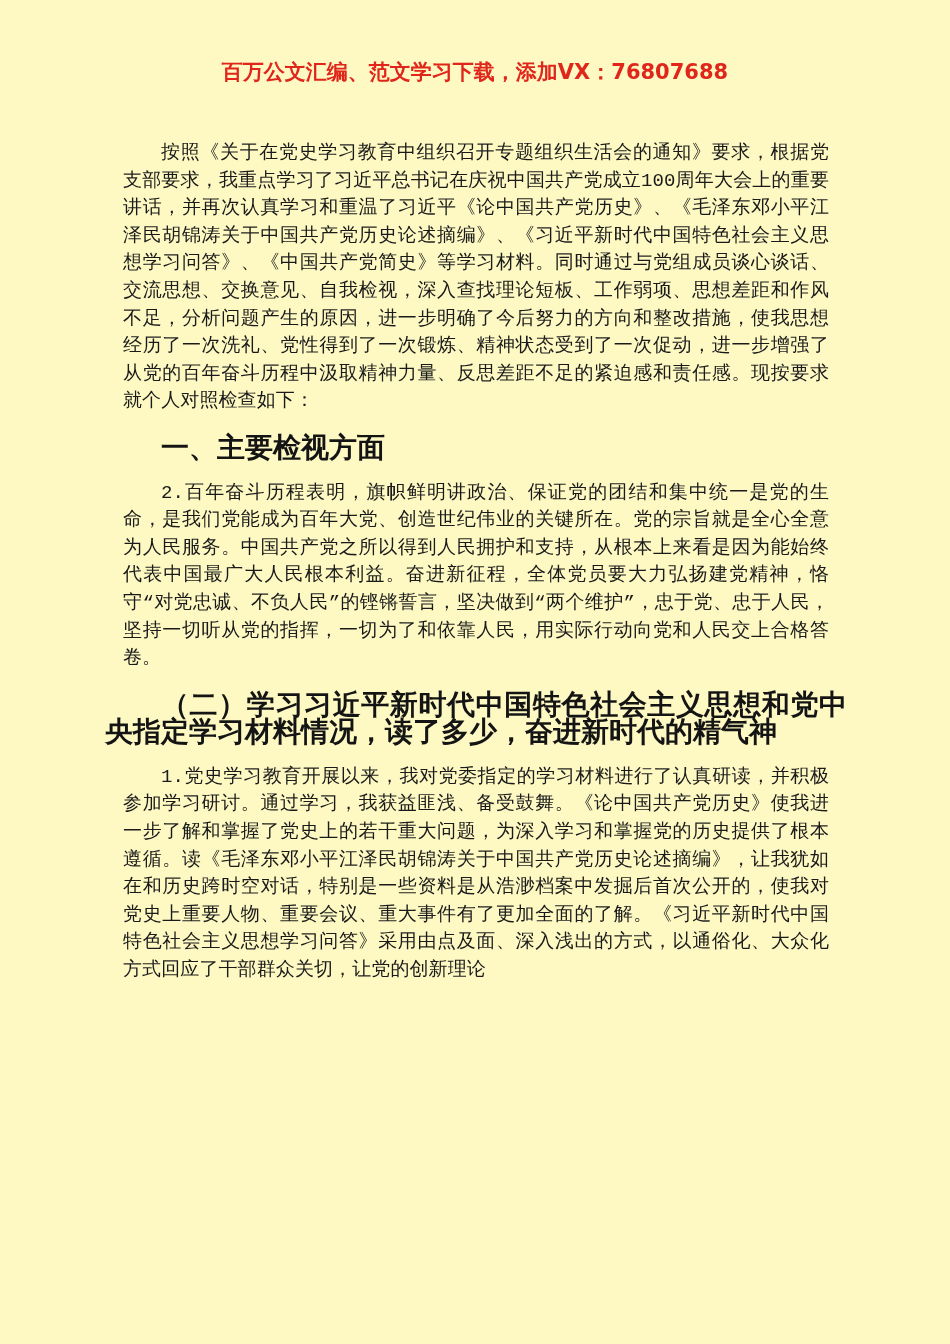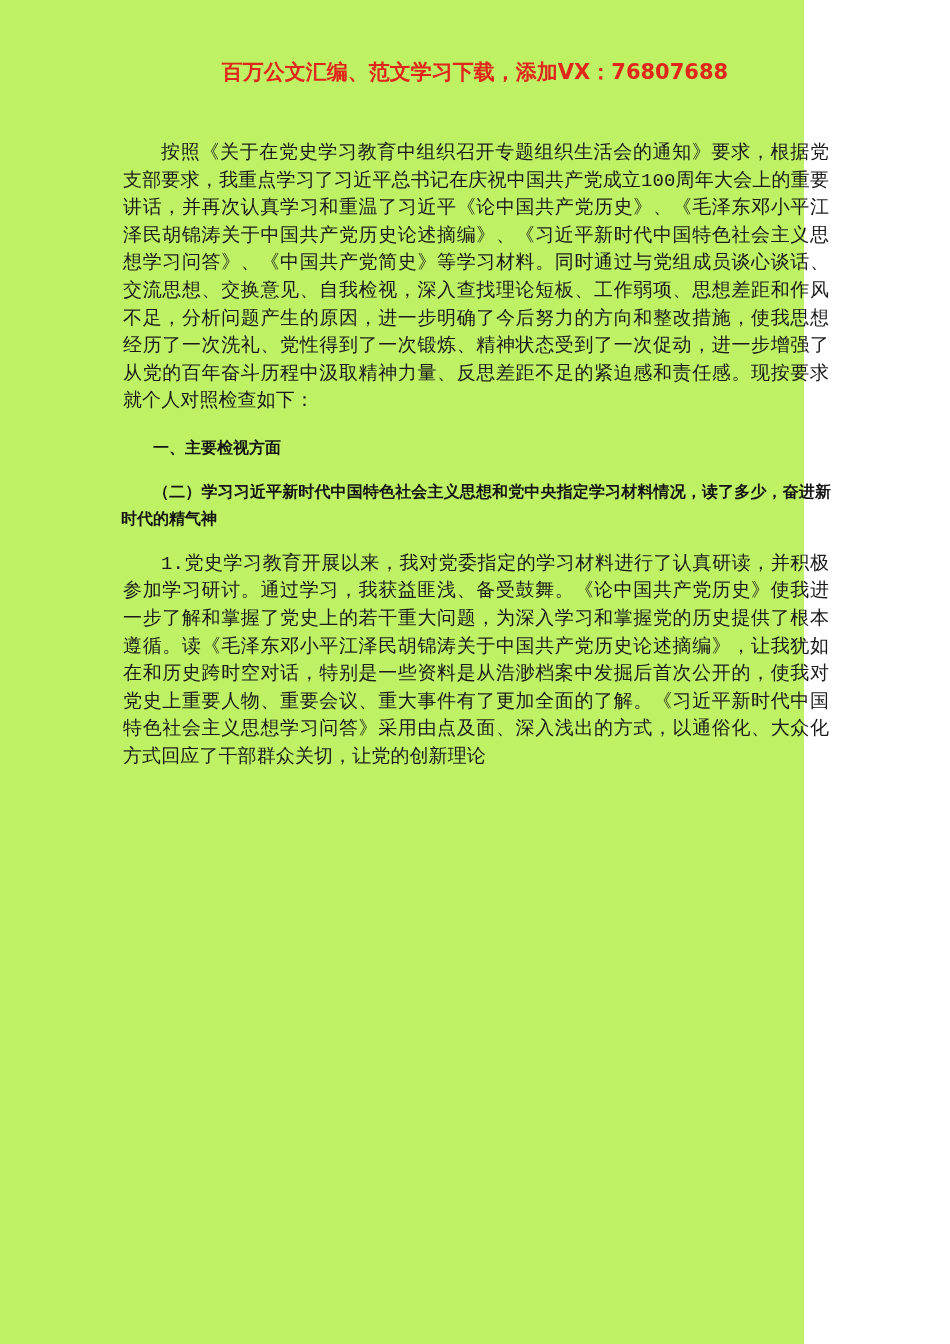--- a/index.html
+++ b/index.html
@@ -10,23 +10,23 @@
   }
   body {
     width: 950px;
     height: 1344px;
     overflow: hidden;
     font-family: "DejaVu Serif", "Liberation Serif", serif;
     color: #000000;
   }
   .page {
     position: relative;
-    width: 804px;
+    width: 950px;
     height: 1344px;
-    background: #bef264;
+    background: #fef9c3;
     box-sizing: border-box;
   }
   .watermark {
     position: absolute;
     top: 58px;
     left: 0;
     width: 950px;
     text-align: center;
     font-family: "DejaVu Sans", "Liberation Sans", sans-serif;
     font-size: 21px;
@@ -47,24 +47,24 @@
     font-family: Liberation Mono, monospace;
     font-size: 19px;
     line-height: 27.6px;
     text-align: justify;
     text-justify: inter-ideograph;
     text-indent: 2em;
     color: #1a1a1a;
     letter-spacing: 0.1px;
   }
   p.heading {
-    margin: 16px;
+    margin: 0;
     padding: 0;
     font-family: "DejaVu Sans", "Liberation Sans", sans-serif;
-    font-size: 16px;
+    font-size: 28px;
     line-height: 27.6px;
     font-weight: 700;
     text-align: justify;
     text-justify: inter-ideograph;
     text-indent: 2em;
     color: #141414;
     letter-spacing: 0px;
   }
   p.heading-l1 {
     text-indent: 2em;
@@ -78,20 +78,21 @@
   <div class="watermark">百万公文汇编、范文学习下载，添加VX：76807688</div>
 
   <div class="doc-body">
 
     <p class="para">按照《关于在党史学习教育中组织召开专题组织生活会的通知》要求，根据党支部要求，我重点学习了习近平总书记在庆祝中国共产党成立100周年大会上的重要讲话，并再次认真学习和重温了习近平《论中国共产党历史》、《毛泽东邓小平江泽民胡锦涛关于中国共产党历史论述摘编》、《习近平新时代中国特色社会主义思想学习问答》、《中国共产党简史》等学习材料。同时通过与党组成员谈心谈话、交流思想、交换意见、自我检视，深入查找理论短板、工作弱项、思想差距和作风不足，分析问题产生的原因，进一步明确了今后努力的方向和整改措施，使我思想经历了一次洗礼、党性得到了一次锻炼、精神状态受到了一次促动，进一步增强了从党的百年奋斗历程中汲取精神力量、反思差距不足的紧迫感和责任感。现按要求就个人对照检查如下：</p>
 
     <p class="heading heading-l1">一、主要检视方面</p>
 
 
 
+    <p class="para">2.百年奋斗历程表明，旗帜鲜明讲政治、保证党的团结和集中统一是党的生命，是我们党能成为百年大党、创造世纪伟业的关键所在。党的宗旨就是全心全意为人民服务。中国共产党之所以得到人民拥护和支持，从根本上来看是因为能始终代表中国最广大人民根本利益。奋进新征程，全体党员要大力弘扬建党精神，恪守“对党忠诚、不负人民”的铿锵誓言，坚决做到“两个维护”，忠于党、忠于人民，坚持一切听从党的指挥，一切为了和依靠人民，用实际行动向党和人民交上合格答卷。</p>
 
 
     <p class="heading">（二）学习习近平新时代中国特色社会主义思想和党中央指定学习材料情况，读了多少，奋进新时代的精气神</p>
 
     <p class="para">1.党史学习教育开展以来，我对党委指定的学习材料进行了认真研读，并积极参加学习研讨。通过学习，我获益匪浅、备受鼓舞。《论中国共产党历史》使我进一步了解和掌握了党史上的若干重大问题，为深入学习和掌握党的历史提供了根本遵循。读《毛泽东邓小平江泽民胡锦涛关于中国共产党历史论述摘编》，让我犹如在和历史跨时空对话，特别是一些资料是从浩渺档案中发掘后首次公开的，使我对党史上重要人物、重要会议、重大事件有了更加全面的了解。《习近平新时代中国特色社会主义思想学习问答》采用由点及面、深入浅出的方式，以通俗化、大众化方式回应了干部群众关切，让党的创新理论</p>
 
   </div>
 </div>
 
 </body></html>

